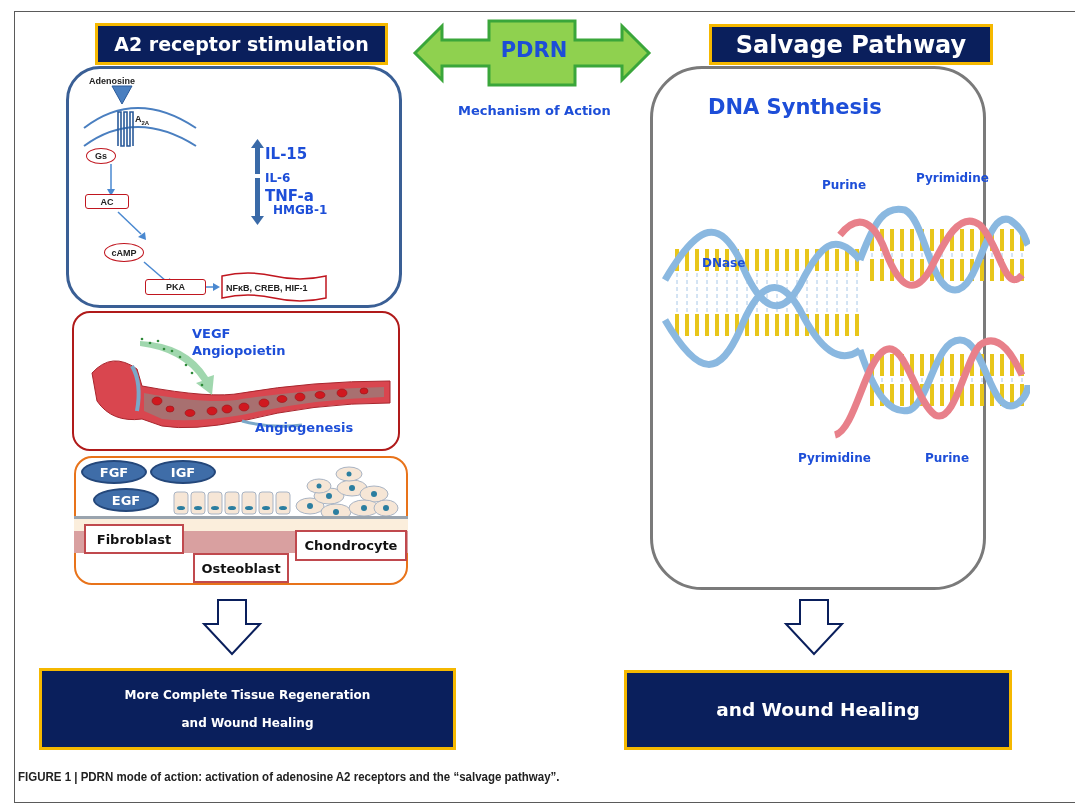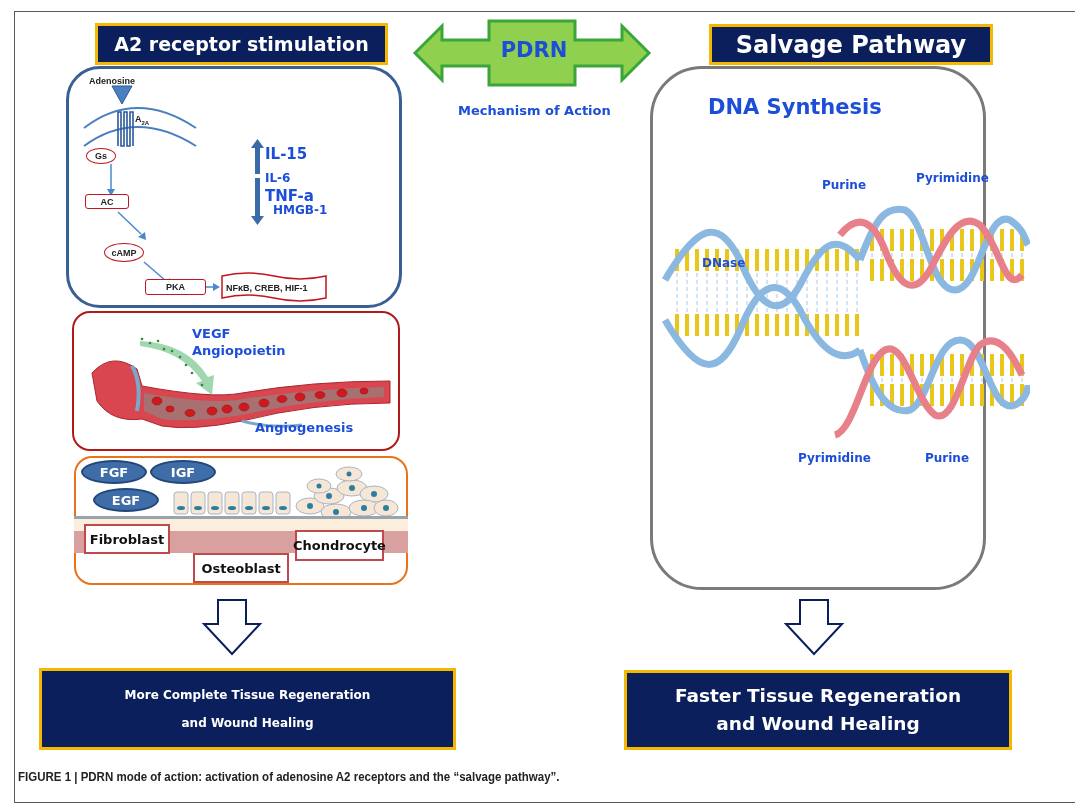--- a/index.html
+++ b/index.html
@@ -163,23 +163,23 @@
         <circle cx="275" cy="18" r="2.5"></circle>
     </g>
   </g>
   <rect x="0" y="60" width="334" height="3" fill="#9aa4ae"></rect>
   <rect x="0" y="63" width="334" height="12" fill="#fbeedc"></rect>
   <rect x="0" y="75" width="334" height="22" fill="#d9a0a0"></rect>
 </svg>
 <div class="gf" style="left:81px;top:460px;width:66px;height:24px;">FGF</div>
 <div class="gf" style="left:150px;top:460px;width:66px;height:24px;">IGF</div>
 <div class="gf" style="left:93px;top:488px;width:66px;height:24px;">EGF</div>
-<div class="cellbox" style="left:84px;top:524px;width:86px;height:30px;">Fibroblast</div>
+<div class="cellbox" style="left:84px;top:524px;width:100px;height:30px;">Fibroblast</div>
 <div class="cellbox" style="left:193px;top:553px;width:96px;height:30px;">Osteoblast</div>
-<div class="cellbox" style="left:295px;top:530px;width:89px;height:31px;">Chondrocyte</div>
+<div class="cellbox" style="left:295px;top:530px;width:112px;height:31px;">Chondrocyte</div>
 
 <div class="panel panel-salvage"></div>
 <div class="lbl" style="left:708px;top:95px;font-size:21px;">DNA Synthesis</div>
 <svg class="abs" style="left:660px;top:200px;" width="370" height="250">
 
   <g fill="#e8c61a" id="bases">
       <rect x="15" y="49" width="4" height="22"></rect>
       <rect x="15" y="114" width="4" height="22"></rect>
       <rect x="25" y="49" width="4" height="22"></rect>
       <rect x="25" y="114" width="4" height="22"></rect>
@@ -359,18 +359,17 @@
 </svg>
 
 <div class="navybox outcome-left">
   <div>
     <div>More Complete Tissue Regeneration</div>
     <div>and Wound Healing</div>
   </div>
 </div>
 <div class="navybox outcome-right">
   <div>
-    <div>Faster Tissue Regeneration</div>
     <div>and Wound Healing</div>
   </div>
 </div>
 
 <div class="caption">FIGURE 1 | PDRN mode of action: activation of adenosine A2 receptors and the “salvage pathway”.</div>
 
 </body></html>

